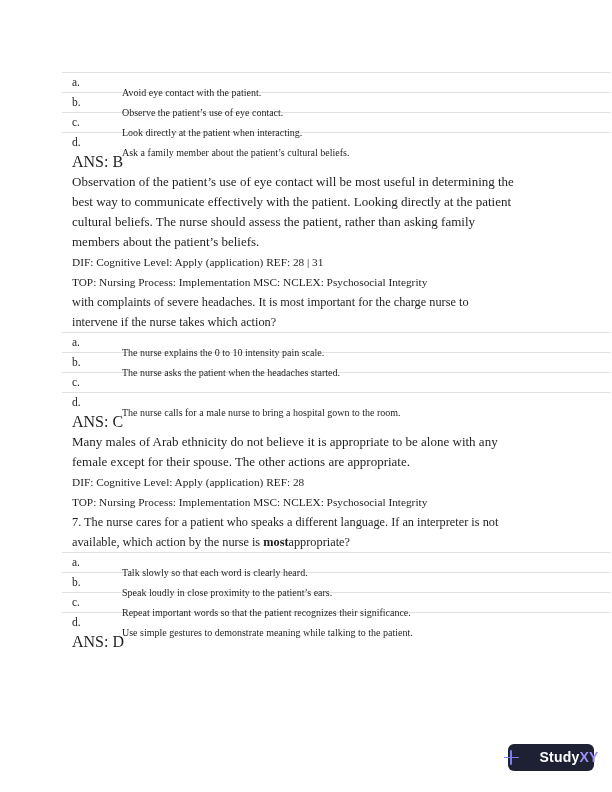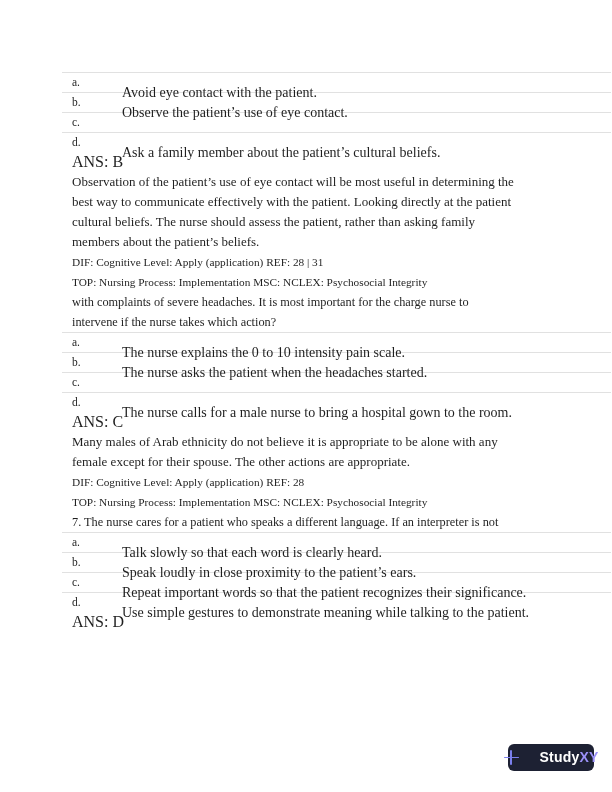--- a/index.html
+++ b/index.html
@@ -38,21 +38,21 @@
     align-items: center;
   }
 
   .option-letter {
     display: inline-block;
     width: 50px;
     flex: 0 0 50px;
     font-size: 11.5px;
   }
 
-  .option-text { font-size: 14px; margin-top: 20px; }
+  .option-text { font-size: 10px; margin-top: 20px; }
 
   .answer-row   { font-size: 16px; }
   .paragraph-row{ font-size: 13px; }
   .question-row { font-size: 12.3px; }
   .meta-row     { font-size: 11.3px; }
 
   .bold { font-weight: bold; }
 
   .brand-badge {
     position: absolute;
@@ -103,20 +103,21 @@
       <div class="row option-row">
         <span class="option-letter">a.</span>
         <span class="option-text">Avoid eye contact with the patient.</span>
       </div>
       <div class="row option-row">
         <span class="option-letter">b.</span>
         <span class="option-text">Observe the patient’s use of eye contact.</span>
       </div>
       <div class="row option-row">
         <span class="option-letter">c.</span>
+        <span class="option-text">Look directly at the patient when interacting.</span>
       </div>
       <div class="row option-row">
         <span class="option-letter">d.</span>
         <span class="option-text">Ask a family member about the patient’s cultural beliefs.</span>
       </div>
       <div class="row answer-row">ANS: B</div>
       <div class="row paragraph-row">Observation of the patient’s use of eye contact will be most useful in determining the</div>
       <div class="row paragraph-row">best way to communicate effectively with the patient. Looking directly at the patient</div>
       <div class="row paragraph-row">cultural beliefs. The nurse should assess the patient, rather than asking family</div>
       <div class="row paragraph-row">members about the patient’s beliefs.</div>
@@ -138,20 +139,21 @@
       <div class="row option-row">
         <span class="option-letter">d.</span>
         <span class="option-text">The nurse calls for a male nurse to bring a hospital gown to the room.</span>
       </div>
       <div class="row answer-row">ANS: C</div>
       <div class="row paragraph-row">Many males of Arab ethnicity do not believe it is appropriate to be alone with any</div>
       <div class="row paragraph-row">female except for their spouse. The other actions are appropriate.</div>
       <div class="row meta-row">DIF: Cognitive Level: Apply (application) REF: 28</div>
       <div class="row meta-row">TOP: Nursing Process: Implementation MSC: NCLEX: Psychosocial Integrity</div>
       <div class="row question-row">7. The nurse cares for a patient who speaks a different language. If an interpreter is not</div>
+      <div class="row question-row"><span>available, which action by the nurse is </span><span class="bold">most</span><span>appropriate?</span></div>
       <div class="row option-row">
         <span class="option-letter">a.</span>
         <span class="option-text">Talk slowly so that each word is clearly heard.</span>
       </div>
       <div class="row option-row">
         <span class="option-letter">b.</span>
         <span class="option-text">Speak loudly in close proximity to the patient’s ears.</span>
       </div>
       <div class="row option-row">
         <span class="option-letter">c.</span>

